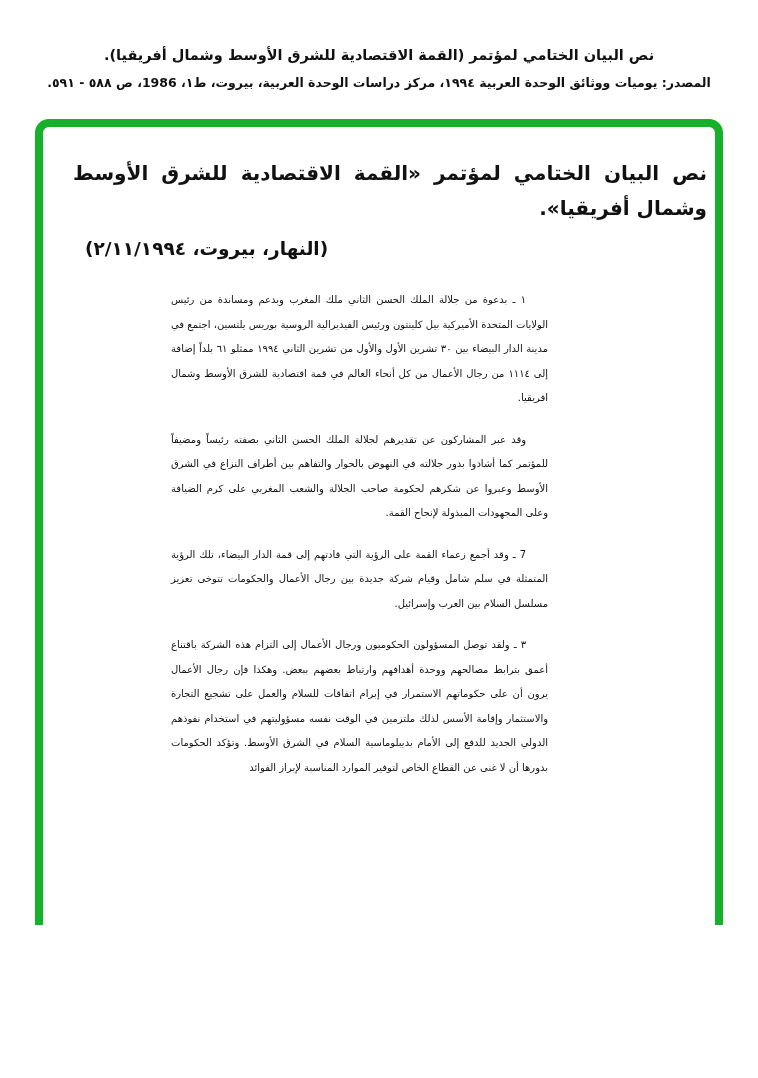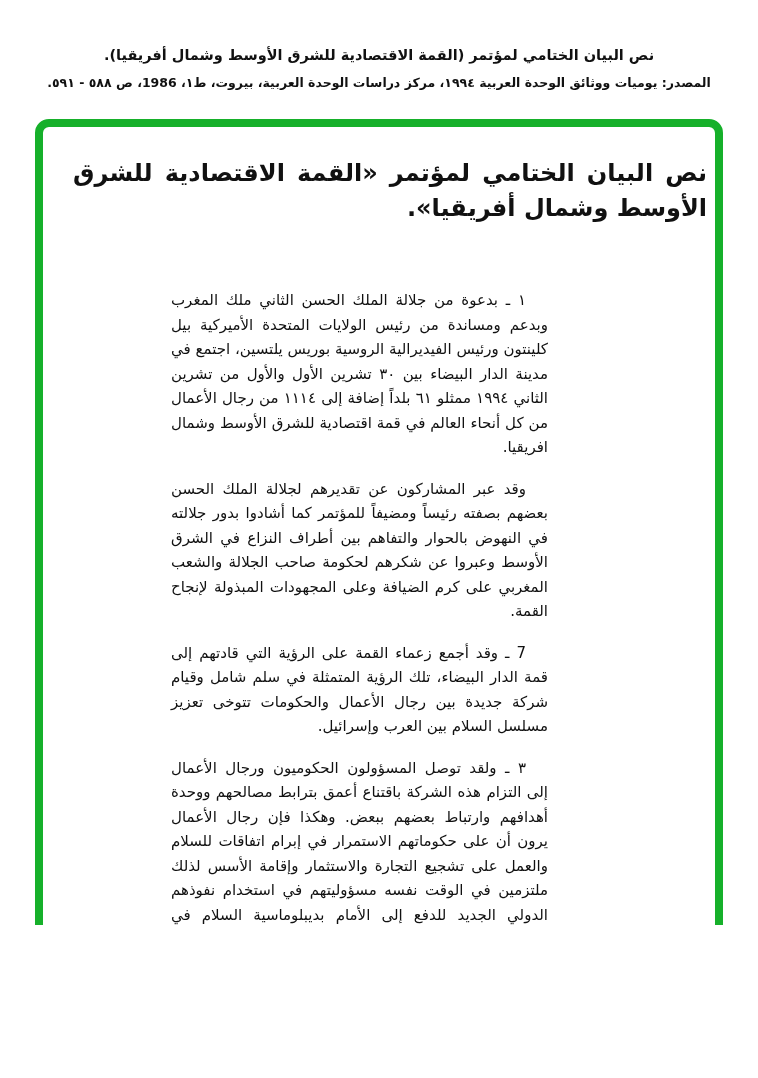--- a/index.html
+++ b/index.html
@@ -44,21 +44,21 @@
     left: 35px;
     width: 672px;  
     height: 876px; 
     border: 8px solid var(--accent, #16b02a);
     border-radius: 14px;
     background: #ffffff;
     overflow: hidden;
   }
   .doc-title {
     margin: 29px 8px 0 30px;
-    font-size: 24px;
+    font-size: 20px;
     font-weight: bold;
     line-height: 35px;
     text-align: justify;
     text-align-last: right;
   }
   .dateline {
     margin: 12px 0 0 0;
     padding-left: 42px;
     font-size: 18.5px;
     font-weight: bold;
@@ -67,21 +67,21 @@
     unicode-bidi: plaintext;
   }
   .body-wrap {
     position: absolute;
     top: 161px;          
     left: 128px;         
     width: 377px;
   }
   .body-wrap p {
     margin: 0 0 17px 0;
-    font-size: 15px;
+    font-size: 10px;
     line-height: 24.5px;
     text-align: justify;
     text-indent: 22px;
   }
   
   .page-number {
     position: absolute;
     top: 1031px;
     left: 0;
     right: 0;
@@ -94,23 +94,24 @@
 
 <div class="sheet">
 
   <div class="page-header">
     <div class="header-title">نص البيان الختامي لمؤتمر (القمة الاقتصادية للشرق الأوسط وشمال أفريقيا).</div>
     <div class="header-source">المصدر: يوميات ووثائق الوحدة العربية ١٩٩٤، مركز دراسات الوحدة العربية، بيروت، ط١، 1986، ص ٥٨٨ - ٥٩١.</div>
   </div>
 
   <div class="green-box" style="border-color: rgb(22, 176, 42);">
     <h1 class="doc-title">نص البيان الختامي لمؤتمر «القمة الاقتصادية للشرق الأوسط وشمال أفريقيا».</h1>
+    <div class="dateline">(النهار، بيروت، ٢/١١/١٩٩٤)</div>
     <div class="body-wrap">
       <p>١ ـ بدعوة من جلالة الملك الحسن الثاني ملك المغرب وبدعم ومساندة من رئيس الولايات المتحدة الأميركية بيل كلينتون ورئيس الفيديرالية الروسية بوريس يلتسين، اجتمع في مدينة الدار البيضاء بين ٣٠ تشرين الأول والأول من تشرين الثاني ١٩٩٤ ممثلو ٦١ بلداً إضافة إلى ١١١٤ من رجال الأعمال من كل أنحاء العالم في قمة اقتصادية للشرق الأوسط وشمال افريقيا.</p>
-      <p>وقد عبر المشاركون عن تقديرهم لجلالة الملك الحسن بعضهم بصفته رئيساً ومضيفاً للمؤتمر كما أشادوا بدور جلالته في النهوض بالحوار والتفاهم بين أطراف النزاع في الشرق الأوسط وعبروا عن شكرهم لحكومة صاحب الجلالة والشعب المغربي على كرم الضيافة وعلى المجهودات المبذولة لإنجاح القمة.</p>
+      <p>وقد عبر المشاركون عن تقديرهم لجلالة الملك الحسن الثاني بصفته رئيساً ومضيفاً للمؤتمر كما أشادوا بدور جلالته في النهوض بالحوار والتفاهم بين أطراف النزاع في الشرق الأوسط وعبروا عن شكرهم لحكومة صاحب الجلالة والشعب المغربي على كرم الضيافة وعلى المجهودات المبذولة لإنجاح القمة.</p>
       <p>7 ـ وقد أجمع زعماء القمة على الرؤية التي قادتهم إلى قمة الدار البيضاء، تلك الرؤية المتمثلة في سلم شامل وقيام شركة جديدة بين رجال الأعمال والحكومات تتوخى تعزيز مسلسل السلام بين العرب وإسرائيل.</p>
       <p>٣ ـ ولقد توصل المسؤولون الحكوميون ورجال الأعمال إلى التزام هذه الشركة باقتناع أعمق بترابط مصالحهم ووحدة أهدافهم وارتباط بعضهم ببعض. وهكذا فإن رجال الأعمال يرون أن على حكوماتهم الاستمرار في إبرام اتفاقات للسلام والعمل على تشجيع التجارة والاستثمار وإقامة الأسس لذلك ملتزمين في الوقت نفسه مسؤوليتهم في استخدام نفوذهم الدولي الجديد للدفع إلى الأمام بديبلوماسية السلام في الشرق الأوسط. وتؤكد الحكومات بدورها أن لا غنى عن القطاع الخاص لتوفير الموارد المناسبة لإبراز الفوائد</p>
     </div>
   </div>
 
   <div class="page-number">١</div>
 
 </div>
 
 </body></html>

